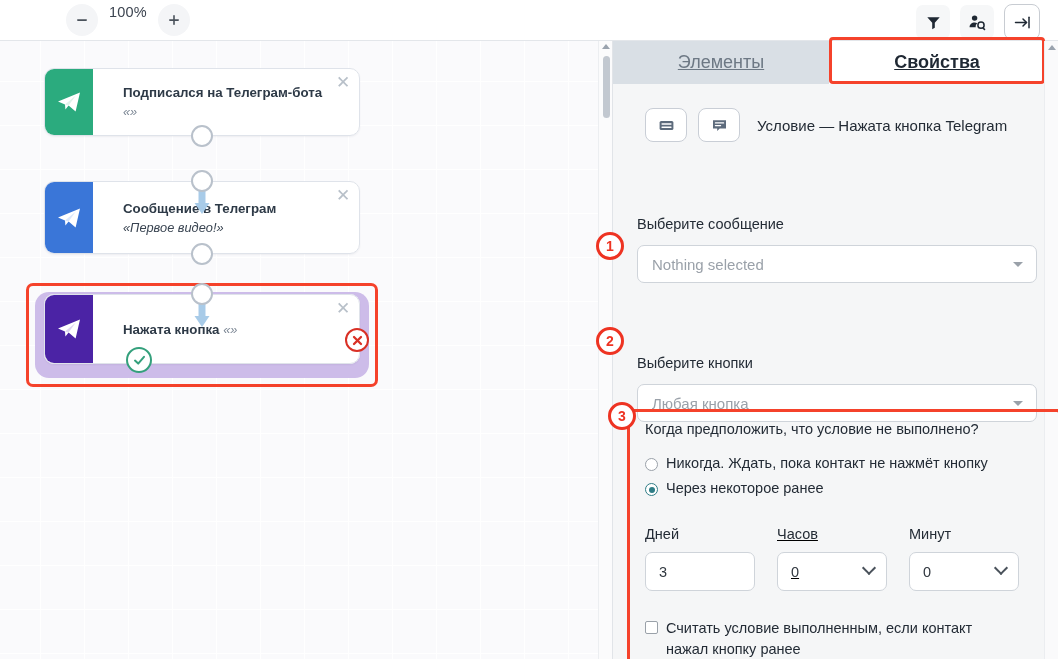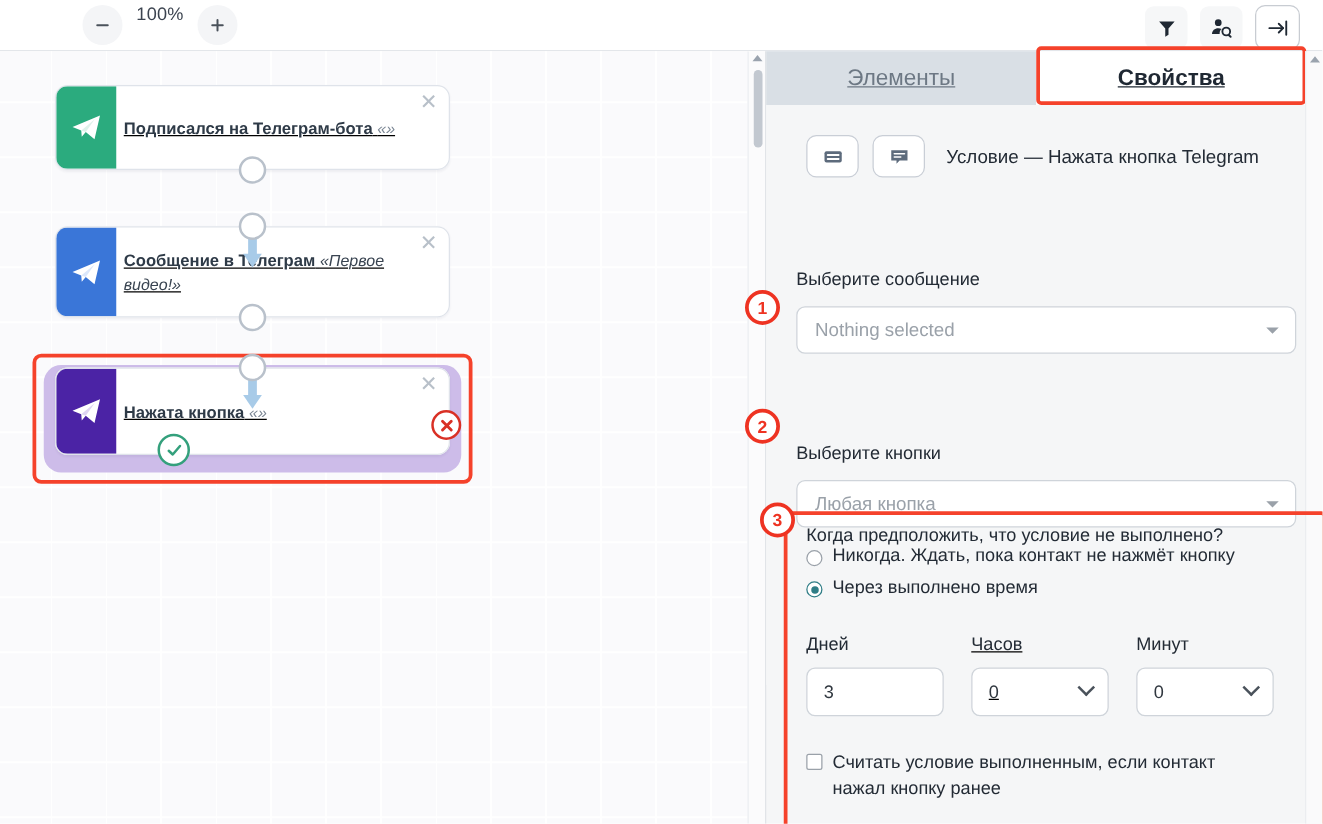--- a/index.html
+++ b/index.html
@@ -82,22 +82,21 @@
     border: 1px solid #dfe3ea;
     background: #fff;
   }
   .node-icon {
     width: 48px; flex: 0 0 48px;
     display: flex; align-items: center; justify-content: center;
   }
   .node-body {
     flex: 1 1 auto;
     display: flex; align-items: center;
-    padding: 0 30px 0 6px;
-    text-decoration: underline;
+    padding: 0 30px 0 30px;
   }
   .node-title {
     font-size: 13.3px; font-weight: bold; color: #2e3a47;
     line-height: 19px;
   }
   .node-title .quote {
     font-weight: normal; font-style: italic; color: #7b8694;
     font-size: 12.8px;
   }
   .node-title .quote.dark { color: #394451; }
@@ -497,27 +496,27 @@
           <span class="caret"></span>
         </div>
       </div>
 
       <div class="red-box" style="left:14px; top:325px; width:434px; height:262px;"></div>
       <div class="marker" style="left:-5px; top:318px;">3</div>
 
       <div style="position:absolute; left:32px; top:337px; width:390px;">
         <div class="q-text">Когда предположить, что условие не выполнено?</div>
 
-        <div class="radio-row" style="">
+        <div class="radio-row" style="margin-top:18px;">
           <span class="radio"></span>
           <span>Никогда. Ждать, пока контакт не нажмёт кнопку</span>
         </div>
         <div class="radio-row" style="margin-top:9px;">
           <span class="radio checked"></span>
-          <span>Через выполнено время</span>
+          <span>Через некоторое ранее</span>
         </div>
 
         <div style="display:flex; gap:22px; margin-top:30px;">
           <div style="width:110px;">
             <div class="dt-label">Дней</div>
             <div class="dt-input" style="margin-top:10px;">
               <span>3</span>
             </div>
           </div>
           <div style="width:110px;text-decoration:underline;">

